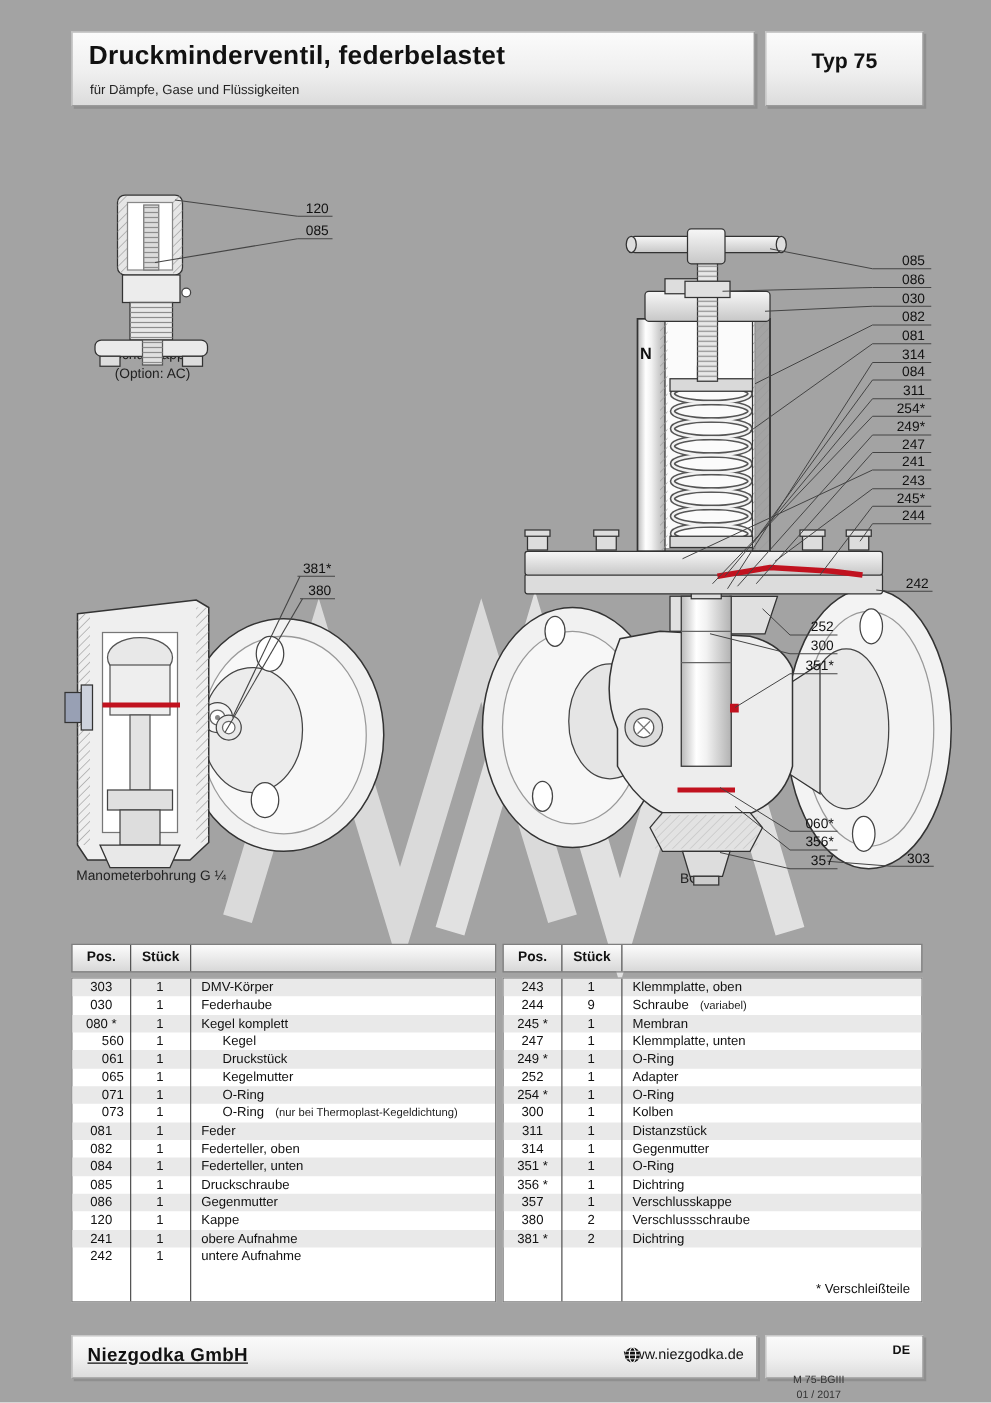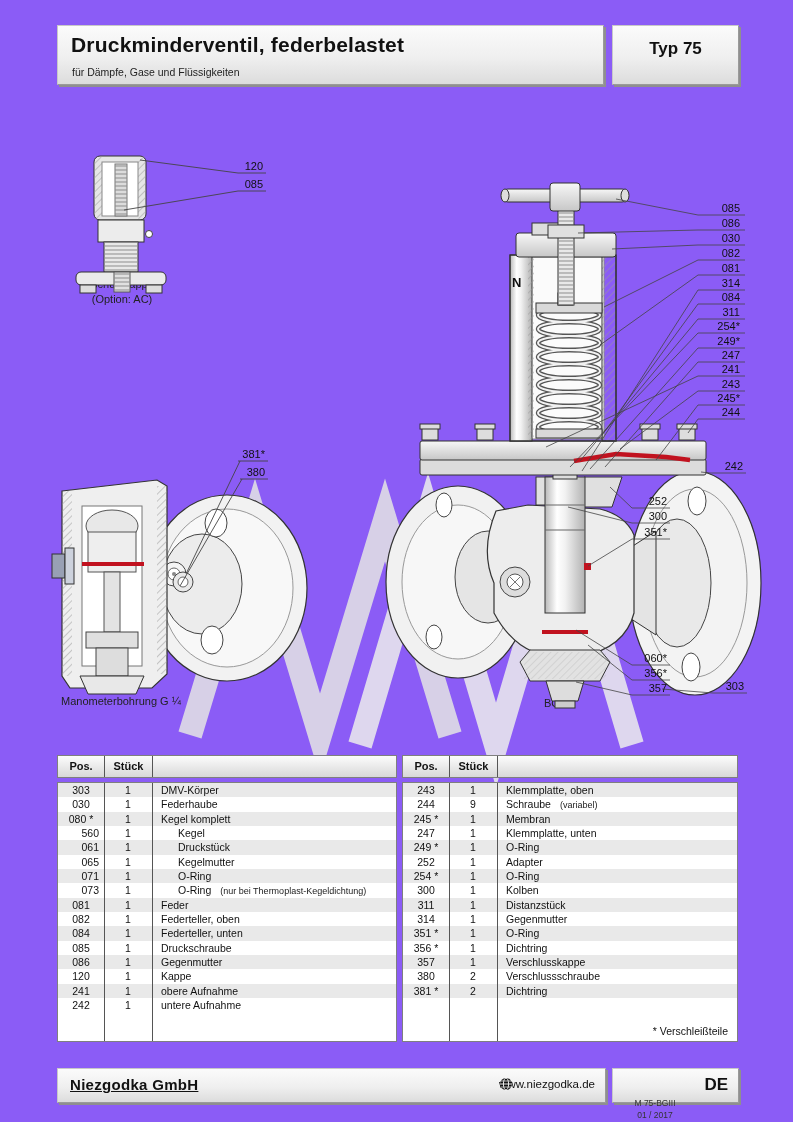--- a/index.html
+++ b/index.html
@@ -1,16 +1,16 @@
 <!DOCTYPE html>
 <html><head>
 <meta charset="utf-8">
 <style>
   html,body{margin:0;padding:0;background:#fff;}
-  #page{position:relative;width:793px;height:1122px;background:#8b5cf6;overflow:hidden;
+  #page{position:relative;width:793px;height:1122px;background:#a3a3a3;overflow:hidden;
         font-family:"Liberation Sans",sans-serif;color:#111;}
   
   .bevel-box{position:absolute;background:linear-gradient(to bottom,#fbfbfb 0%,#efefef 55%,#dcdcdc 100%);
              border:1px solid #9a9a9a;border-top-color:#c8c8c8;border-left-color:#c8c8c8;
              box-shadow:2px 2px 0 #8f8f8f;}
   #title-box{left:57px;top:25px;width:545px;height:58px;}
   #title-box .t{position:absolute;left:13px;top:7px;font-size:21px;font-weight:bold;letter-spacing:.2px;}
   #title-box .s{position:absolute;left:14px;top:40px;font-size:10.5px;color:#222;}
   #typ-box{left:612px;top:25px;width:125px;height:58px;}
   #typ-box .t{position:absolute;left:0;right:0;top:13px;text-align:center;font-size:17px;font-weight:bold;}
@@ -50,21 +50,21 @@
   tr.indent td.pos{text-align:right;padding-right:5px;}
   tr.indent td.name{padding-left:26px !important;}
   .note{font-size:9px;margin-left:9px;color:#222;}
   .footnote{position:absolute;right:9px;bottom:4px;font-size:10.5px;}
   
   #footer-left{left:57px;top:1068px;width:547px;height:33px;}
   #footer-left .co{position:absolute;left:12px;top:7px;font-size:15px;font-weight:bold;letter-spacing:.3px;text-decoration:underline;}
   #footer-left .web{position:absolute;right:10px;top:9px;font-size:11.5px;display:flex;align-items:center;gap:5px;}
   #footer-right{left:612px;top:1068px;width:125px;height:33px;}
   #footer-right .code{position:absolute;left:8px;top:4px;width:68px;text-align:center;font-size:8.5px;color:#333;line-height:12px;margin-top:24px;}
-  #footer-right .lang{position:absolute;right:10px;top:6px;font-size:17px;font-weight:bold;}
+  #footer-right .lang{position:absolute;right:10px;top:6px;font-size:10px;font-weight:bold;}
 </style>
 </head>
 <body>
 
 <div id="page">
 
   <div id="title-box" class="bevel-box">
     <div class="t">Druckminderventil, federbelastet</div>
     <div class="s">für Dämpfe, Gase und Flüssigkeiten</div>
   </div>

